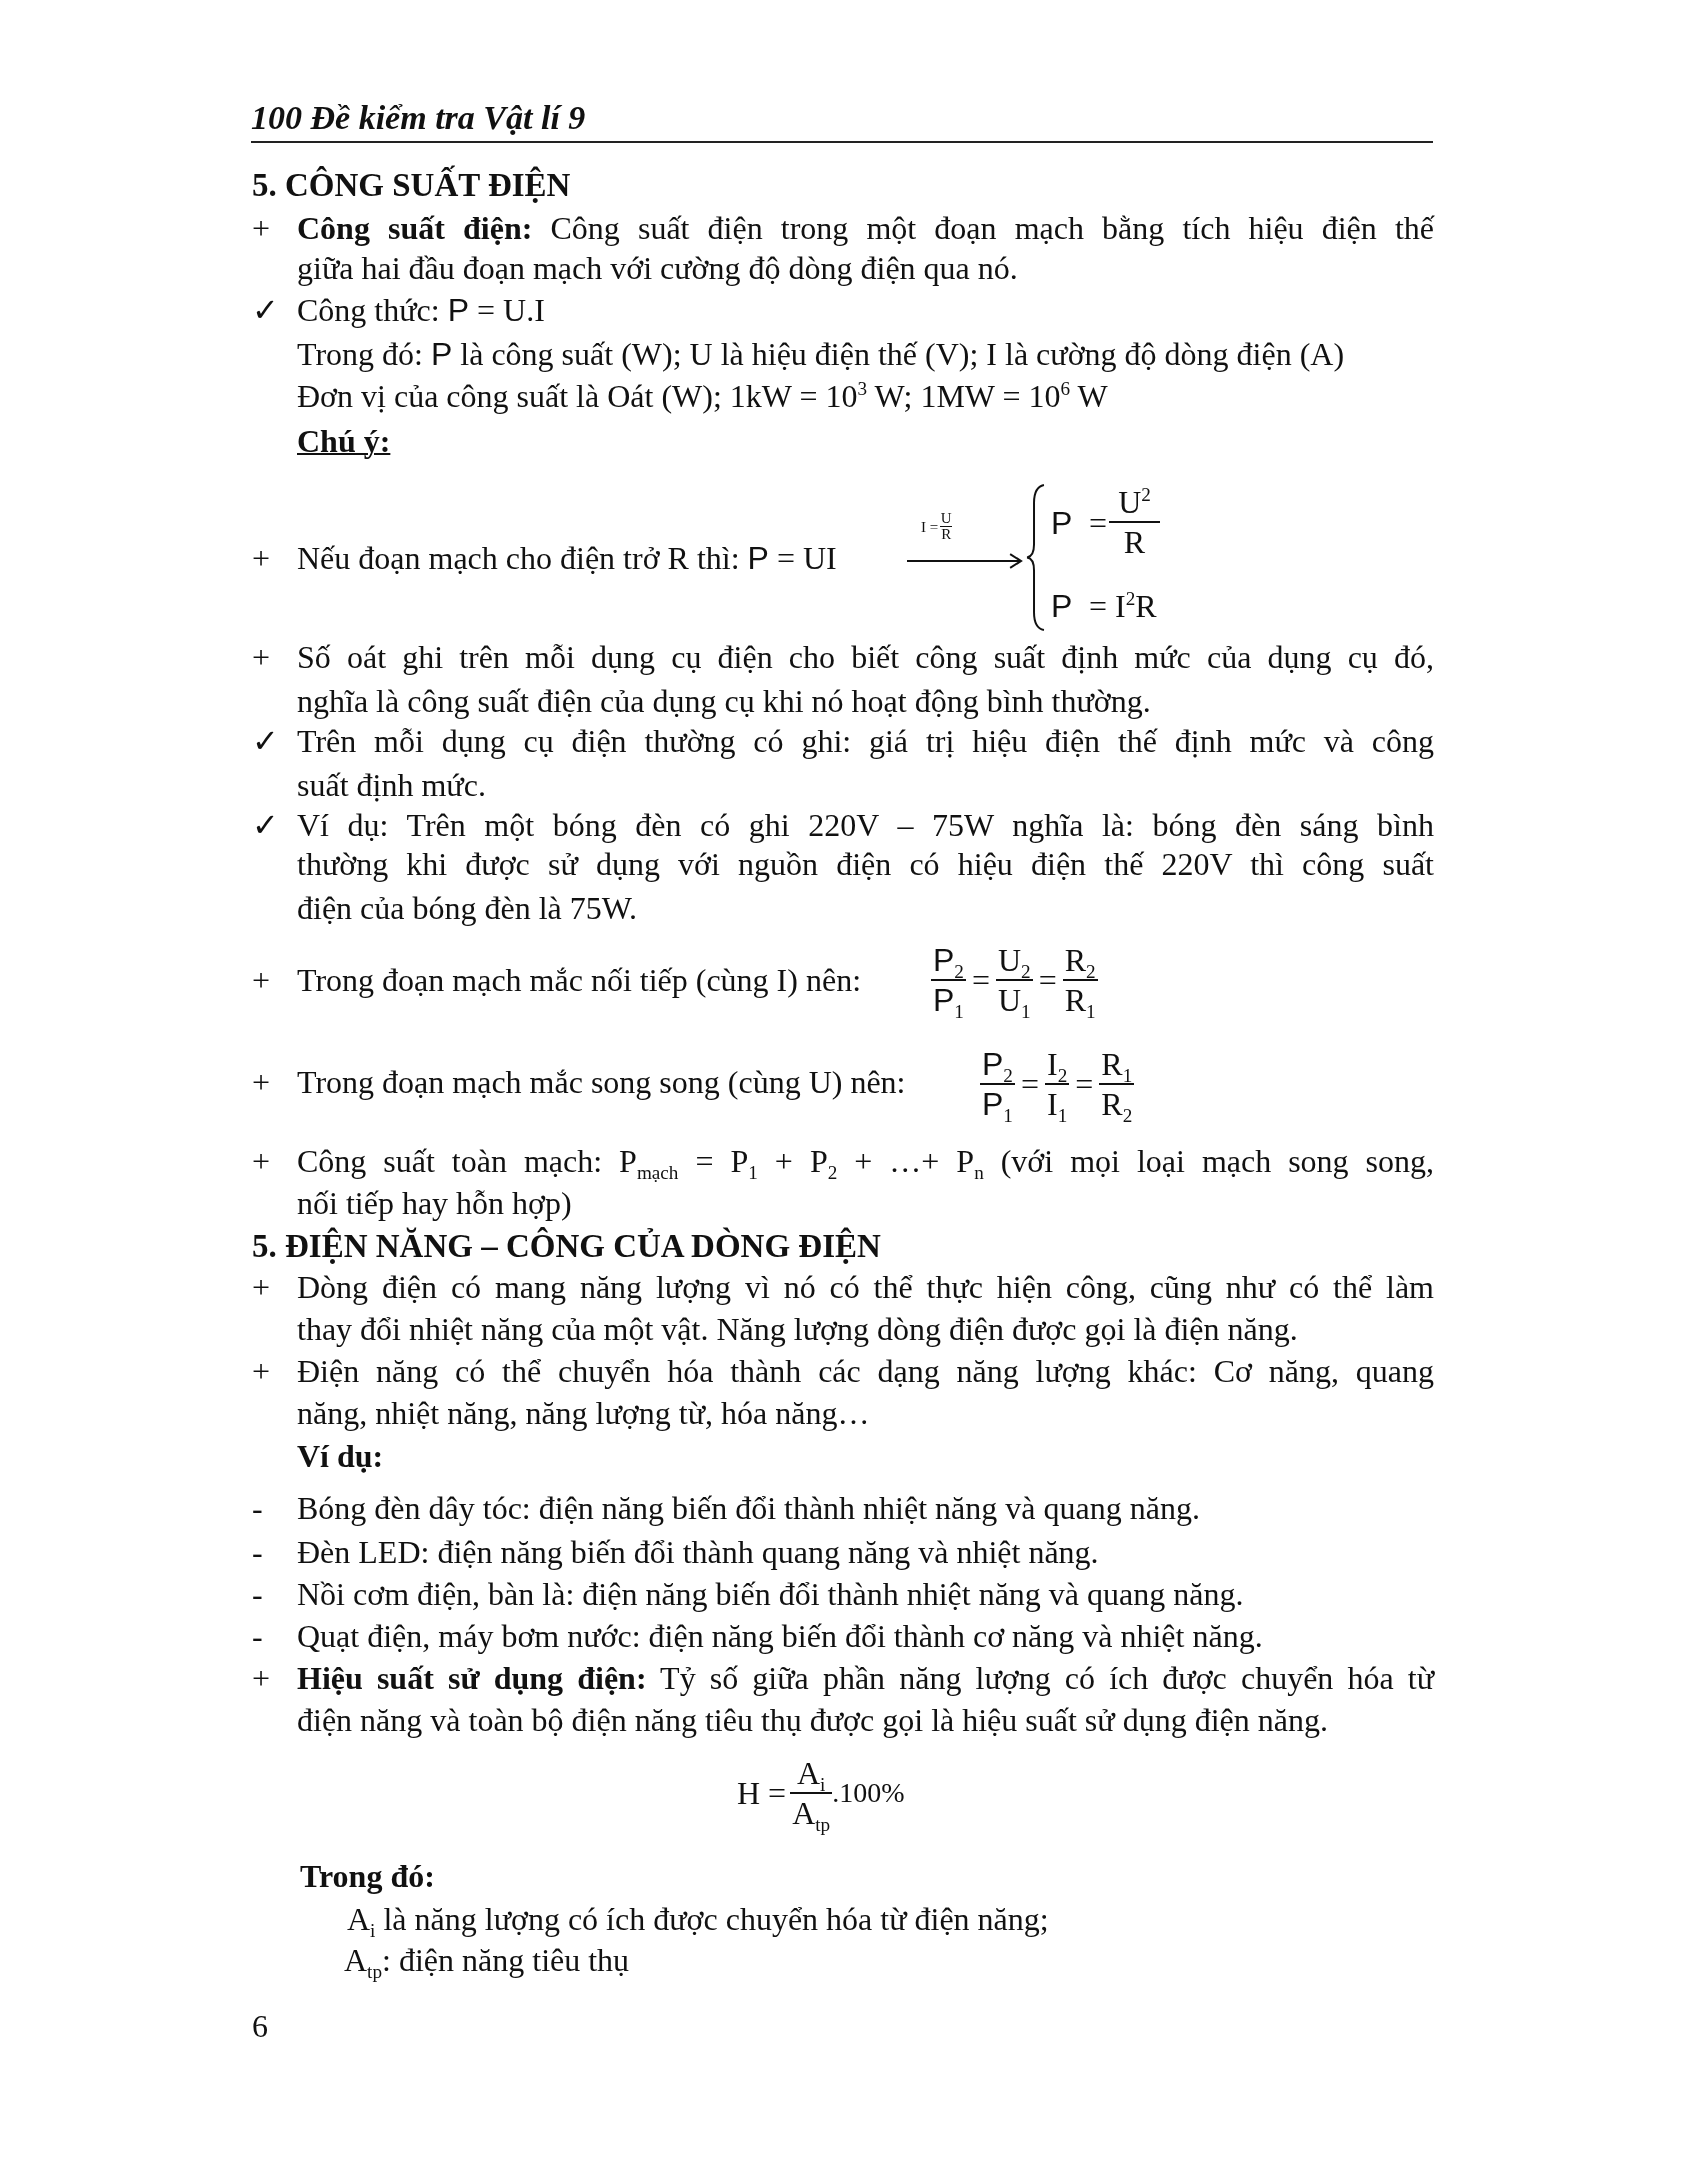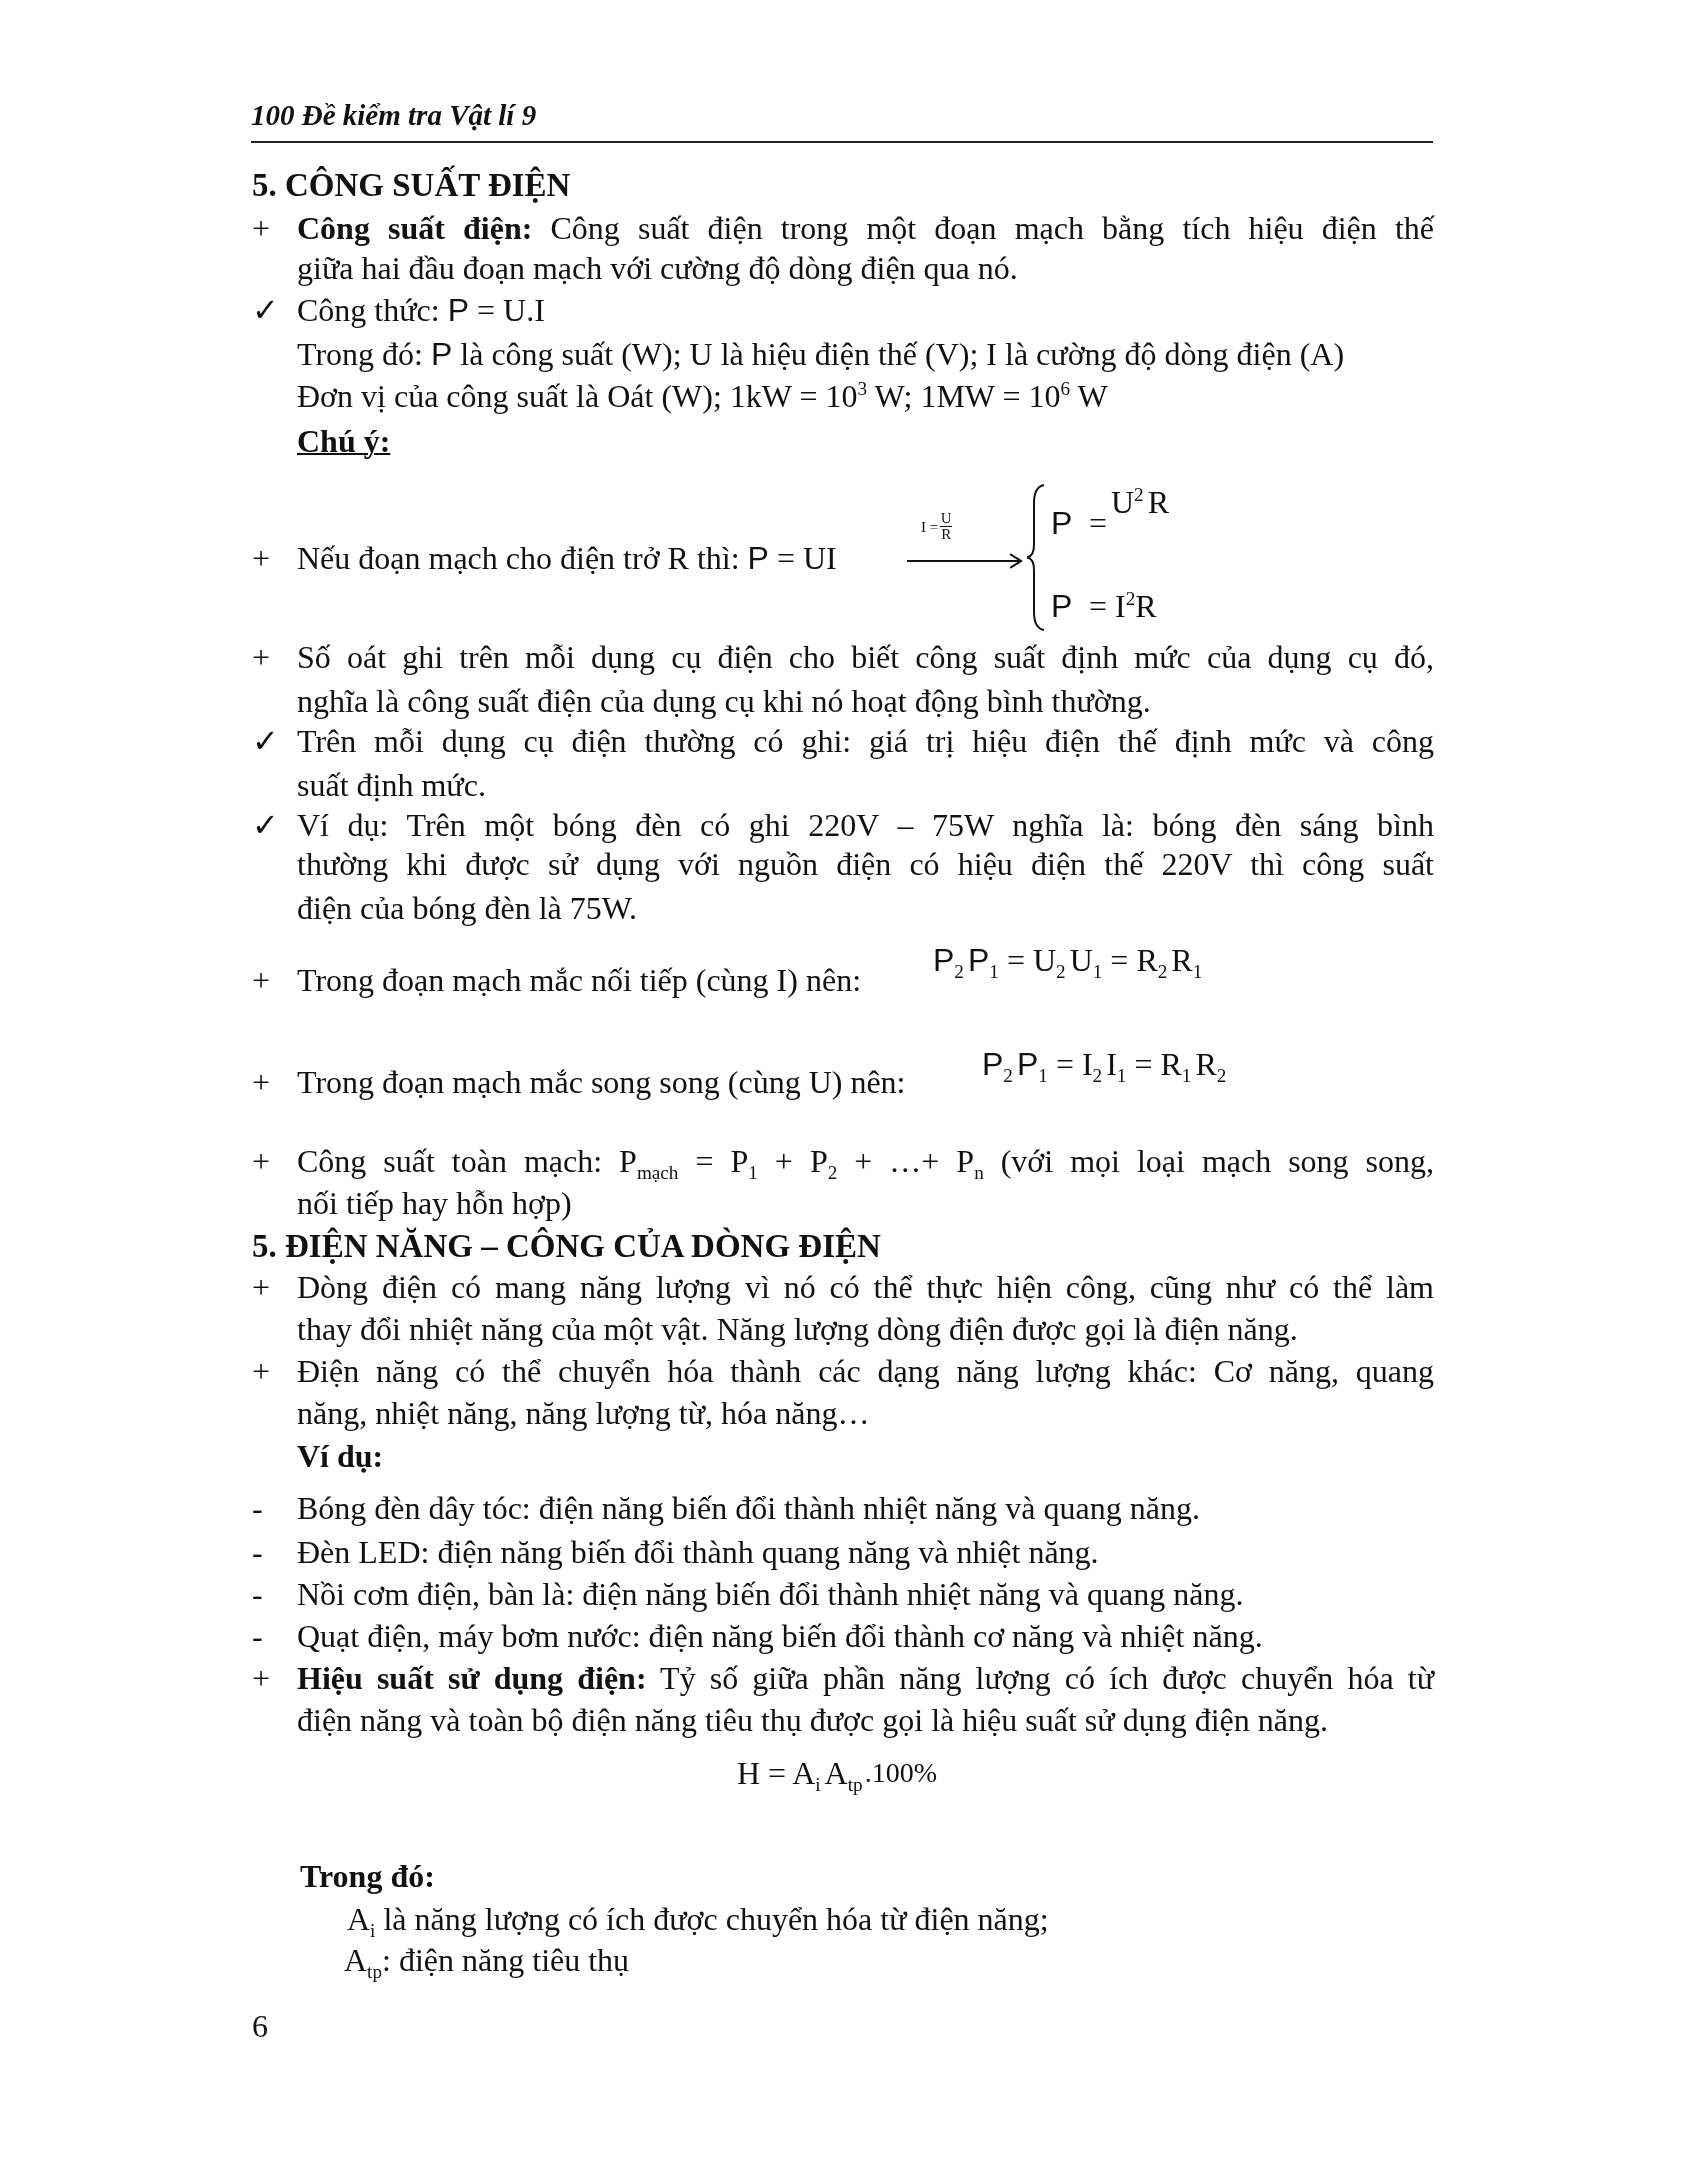--- a/index.html
+++ b/index.html
@@ -2,27 +2,27 @@
 <html><head>
 <meta charset="utf-8">
 <style>
   html, body { margin:0; padding:0; background:#ffffff; }
   body { width:1683px; height:2178px; position:relative; overflow:hidden;
          font-family:"Liberation Serif","DejaVu Serif",serif; color:#111; }
   .ln { position:absolute; font-size:32px; line-height:40px; white-space:nowrap; }
   .txt { left:297px; width:1137px; }
   .just { text-align:justify; text-align-last:justify; white-space:normal; }
   .bullet { position:absolute; left:252px; font-size:32px; line-height:40px; width:30px; }
-  .hdr { position:absolute; left:251px; top:99px; font-size:29px; font-weight:bold; font-style:italic; }
+  .hdr { position:absolute; left:251px; top:99px; font-size:34px; font-weight:bold; font-style:italic; }
   .rule { position:absolute; left:251px; top:141px; width:1182px; height:0; border-top:2.5px solid #222; }
   .h2 { position:absolute; left:252px; font-size:33px; font-weight:bold; line-height:40px; white-space:nowrap; }
   b { font-weight:bold; }
   .sans { font-family:"Liberation Sans","DejaVu Sans",sans-serif; }
   sup, sub { font-size:0.6em; line-height:0; }
-  .frac { position:absolute; display:flex; flex-direction:row; align-items:center; }
+  .frac { position:absolute; display:flex; flex-direction:column; align-items:center; }
   .frac .num, .frac .den { font-size:32px; line-height:38px; padding:0 2px; }
   .frac .bar { width:100%; border-top:2px solid #111; }
   .eq { position:absolute; font-size:32px; line-height:40px; }
   .u { text-decoration:underline; text-decoration-thickness:2px; }
   .page-num { position:absolute; left:252px; top:2008px; font-size:32px; }
 </style>
 </head>
 <body>
 
 <div class="hdr">100 Đề kiểm tra Vật lí 9</div>

